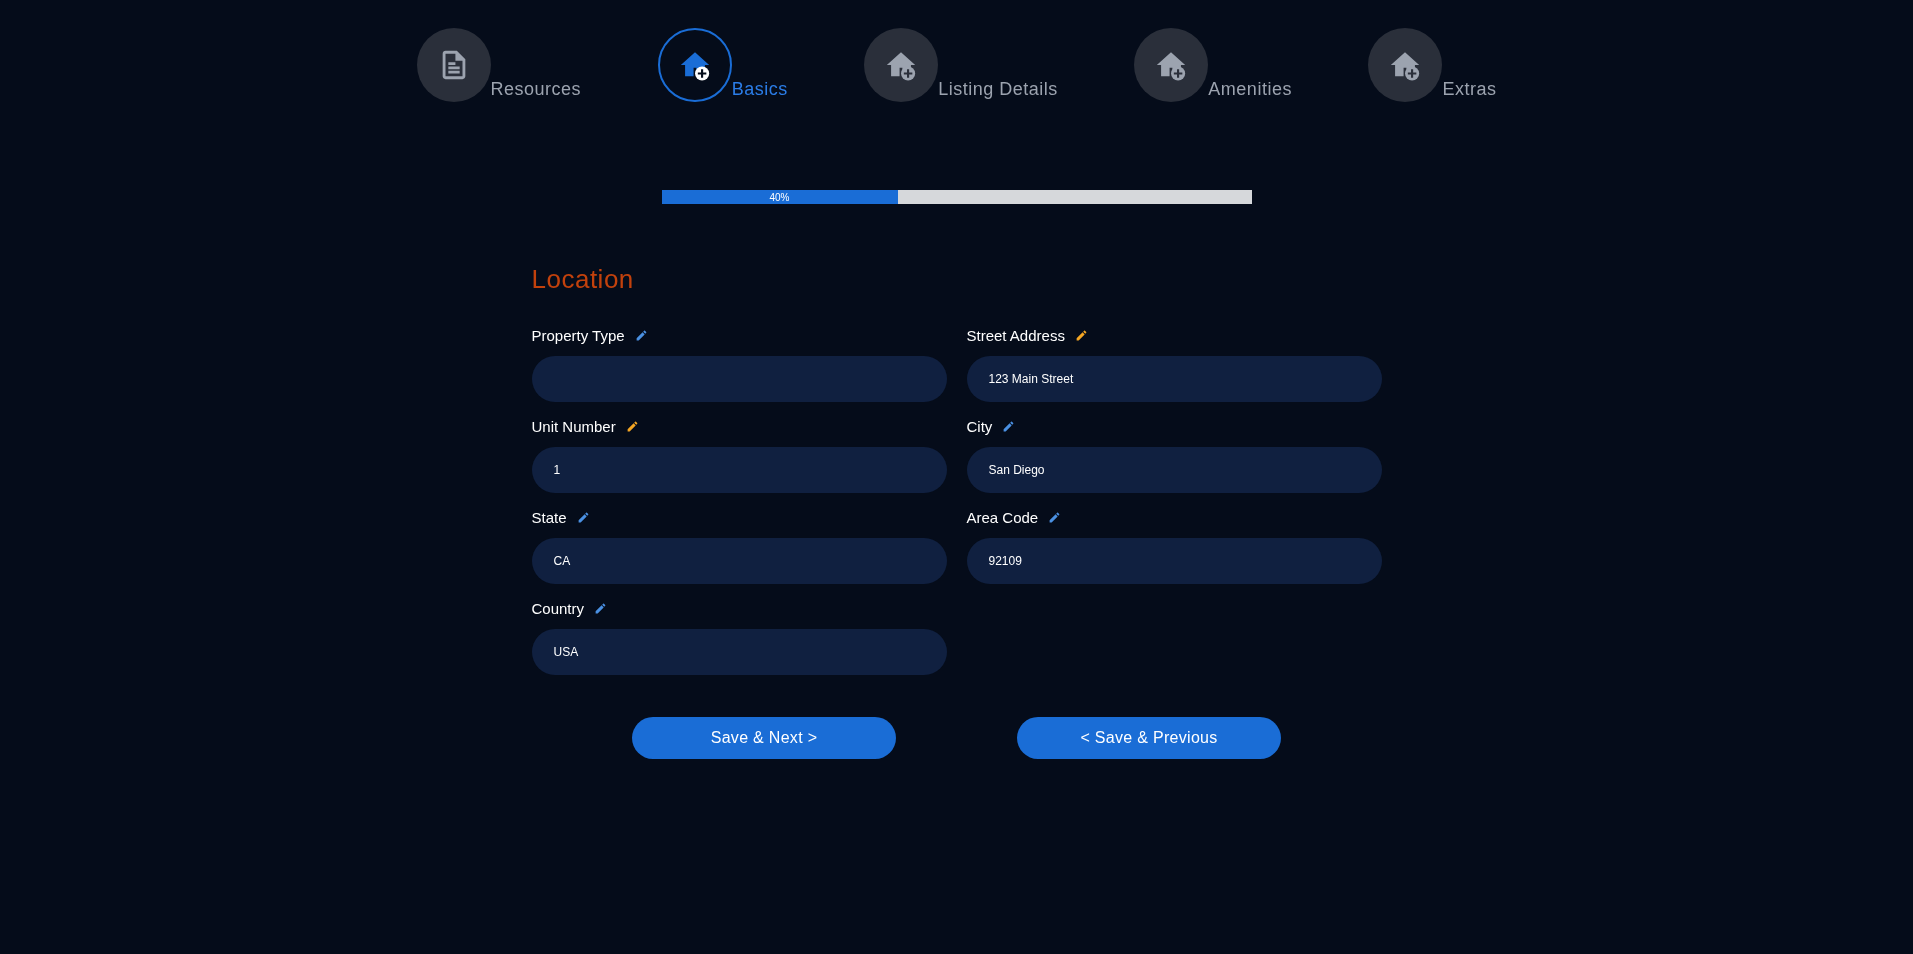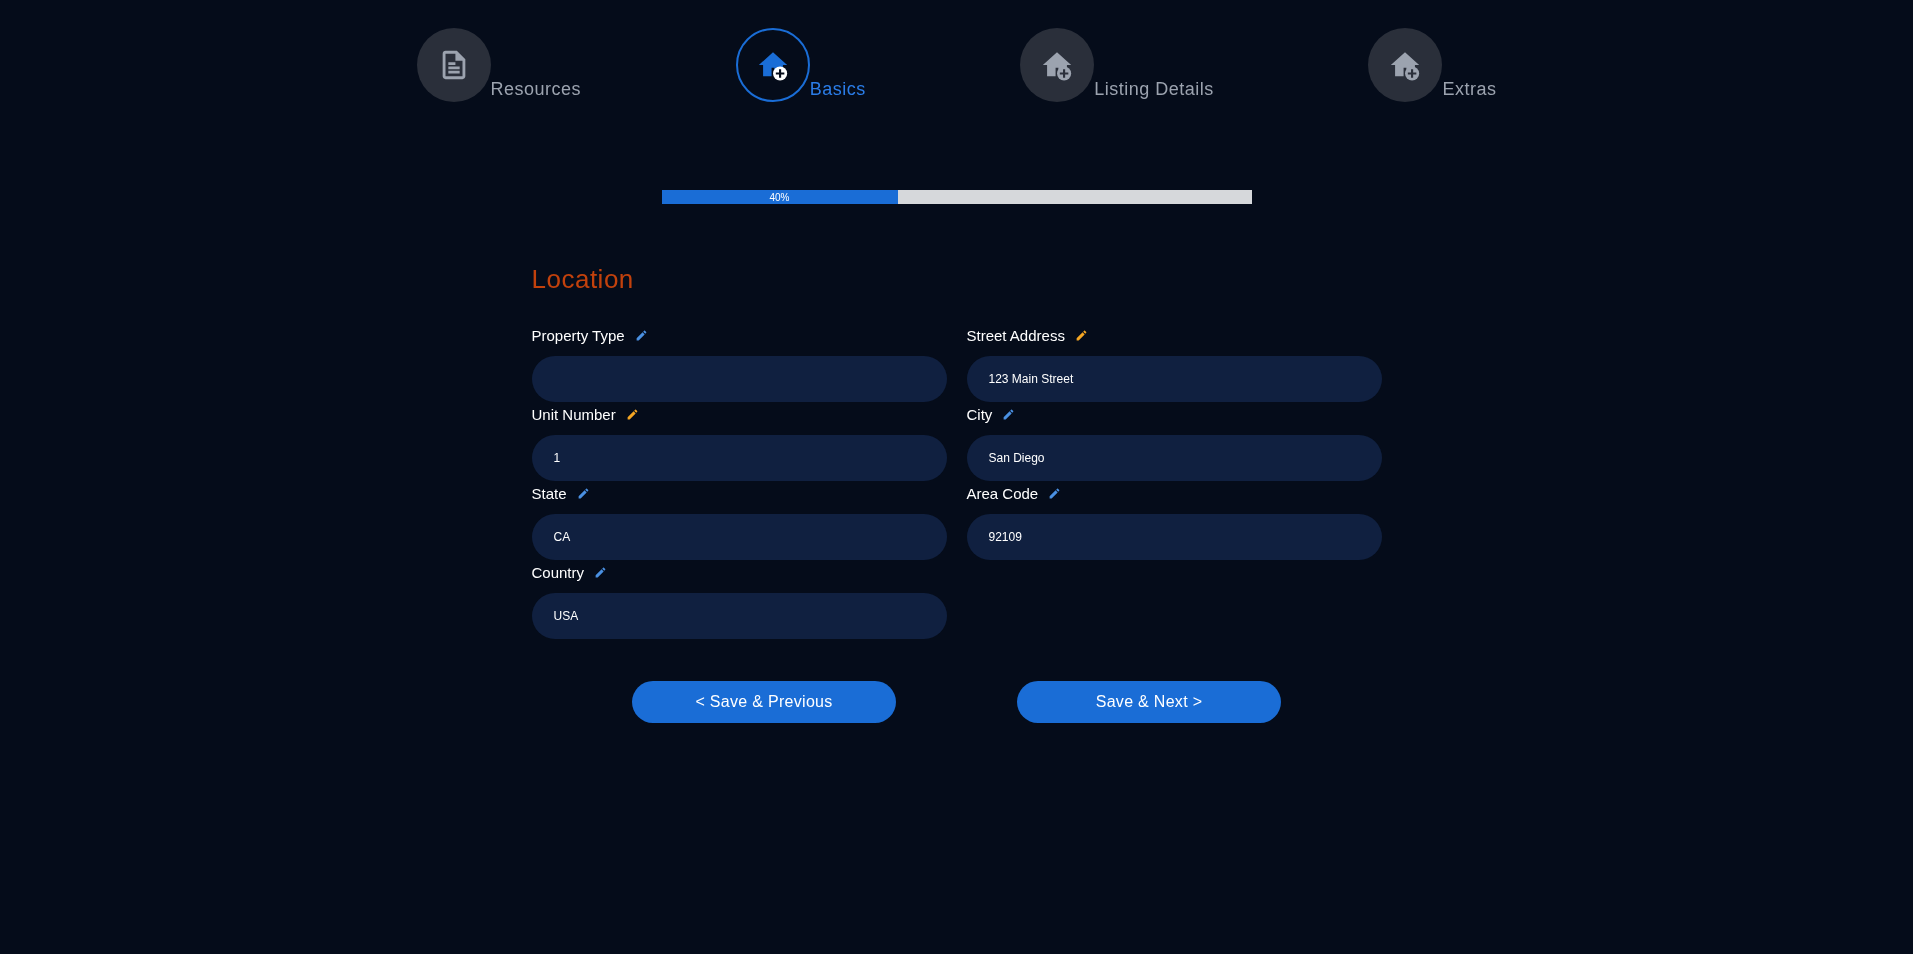--- a/index.html
+++ b/index.html
@@ -113,21 +113,21 @@
       font-size: 26px;
       font-weight: 500;
       color: #c2410c;
       margin-bottom: 32px;
       letter-spacing: 0.5px;
     }
     
     .form-row {
       display: flex;
       gap: 20px;
-      margin-bottom: 4px;
+      margin-bottom: 16px;
     }
     
     .form-group {
       flex: 1;
     }
     
     .form-group.half {
       width: calc(50% - 10px);
       flex: none;
     }
@@ -223,20 +223,30 @@
       <div class="step-circle">
         <svg class="step-icon" viewBox="0 0 24 24">
           <path d="M12 3L2 12h3v8h6v-6h2v6h6v-8h3L12 3z"></path>
           <circle cx="17" cy="18" r="5"></circle>
           <path d="M17 15v6M14 18h6" stroke="#2a2f3a" stroke-width="1.5"></path>
         </svg>
       </div>
       <span class="step-label">Listing Details</span>
     </div>
 
+    <div class="step-item">
+      <div class="step-circle">
+        <svg class="step-icon" viewBox="0 0 24 24">
+          <path d="M12 3L2 12h3v8h6v-6h2v6h6v-8h3L12 3z"></path>
+          <circle cx="17" cy="18" r="5"></circle>
+          <path d="M17 15v6M14 18h6" stroke="#2a2f3a" stroke-width="1.5"></path>
+        </svg>
+      </div>
+      <span class="step-label">Amenities</span>
+    </div>
 
     <div class="step-item">
       <div class="step-circle">
         <svg class="step-icon" viewBox="0 0 24 24">
           <path d="M12 3L2 12h3v8h6v-6h2v6h6v-8h3L12 3z"></path>
           <circle cx="17" cy="18" r="5"></circle>
           <path d="M17 15v6M14 18h6" stroke="#2a2f3a" stroke-width="1.5"></path>
         </svg>
       </div>
       <span class="step-label">Extras</span>
@@ -324,19 +334,19 @@
           <span>Country</span>
           <svg class="pencil-icon blue" viewBox="0 0 24 24">
             <path d="M3 17.25V21h3.75L17.81 9.94l-3.75-3.75L3 17.25zM20.71 7.04c.39-.39.39-1.02 0-1.41l-2.34-2.34c-.39-.39-1.02-.39-1.41 0l-1.83 1.83 3.75 3.75 1.83-1.83z"></path>
           </svg>
         </label>
         <input type="text" class="form-input" value="USA" style="">
       </div>
     </div>
 
     <div class="button-row">
+      <button class="action-button">Save &amp; Next &gt;</button>
       <button class="action-button">&lt; Save &amp; Previous</button>
-      <button class="action-button">Save &amp; Next &gt;</button>
     </div>
 
   </div>
 
 </div>
 
 </body></html>

